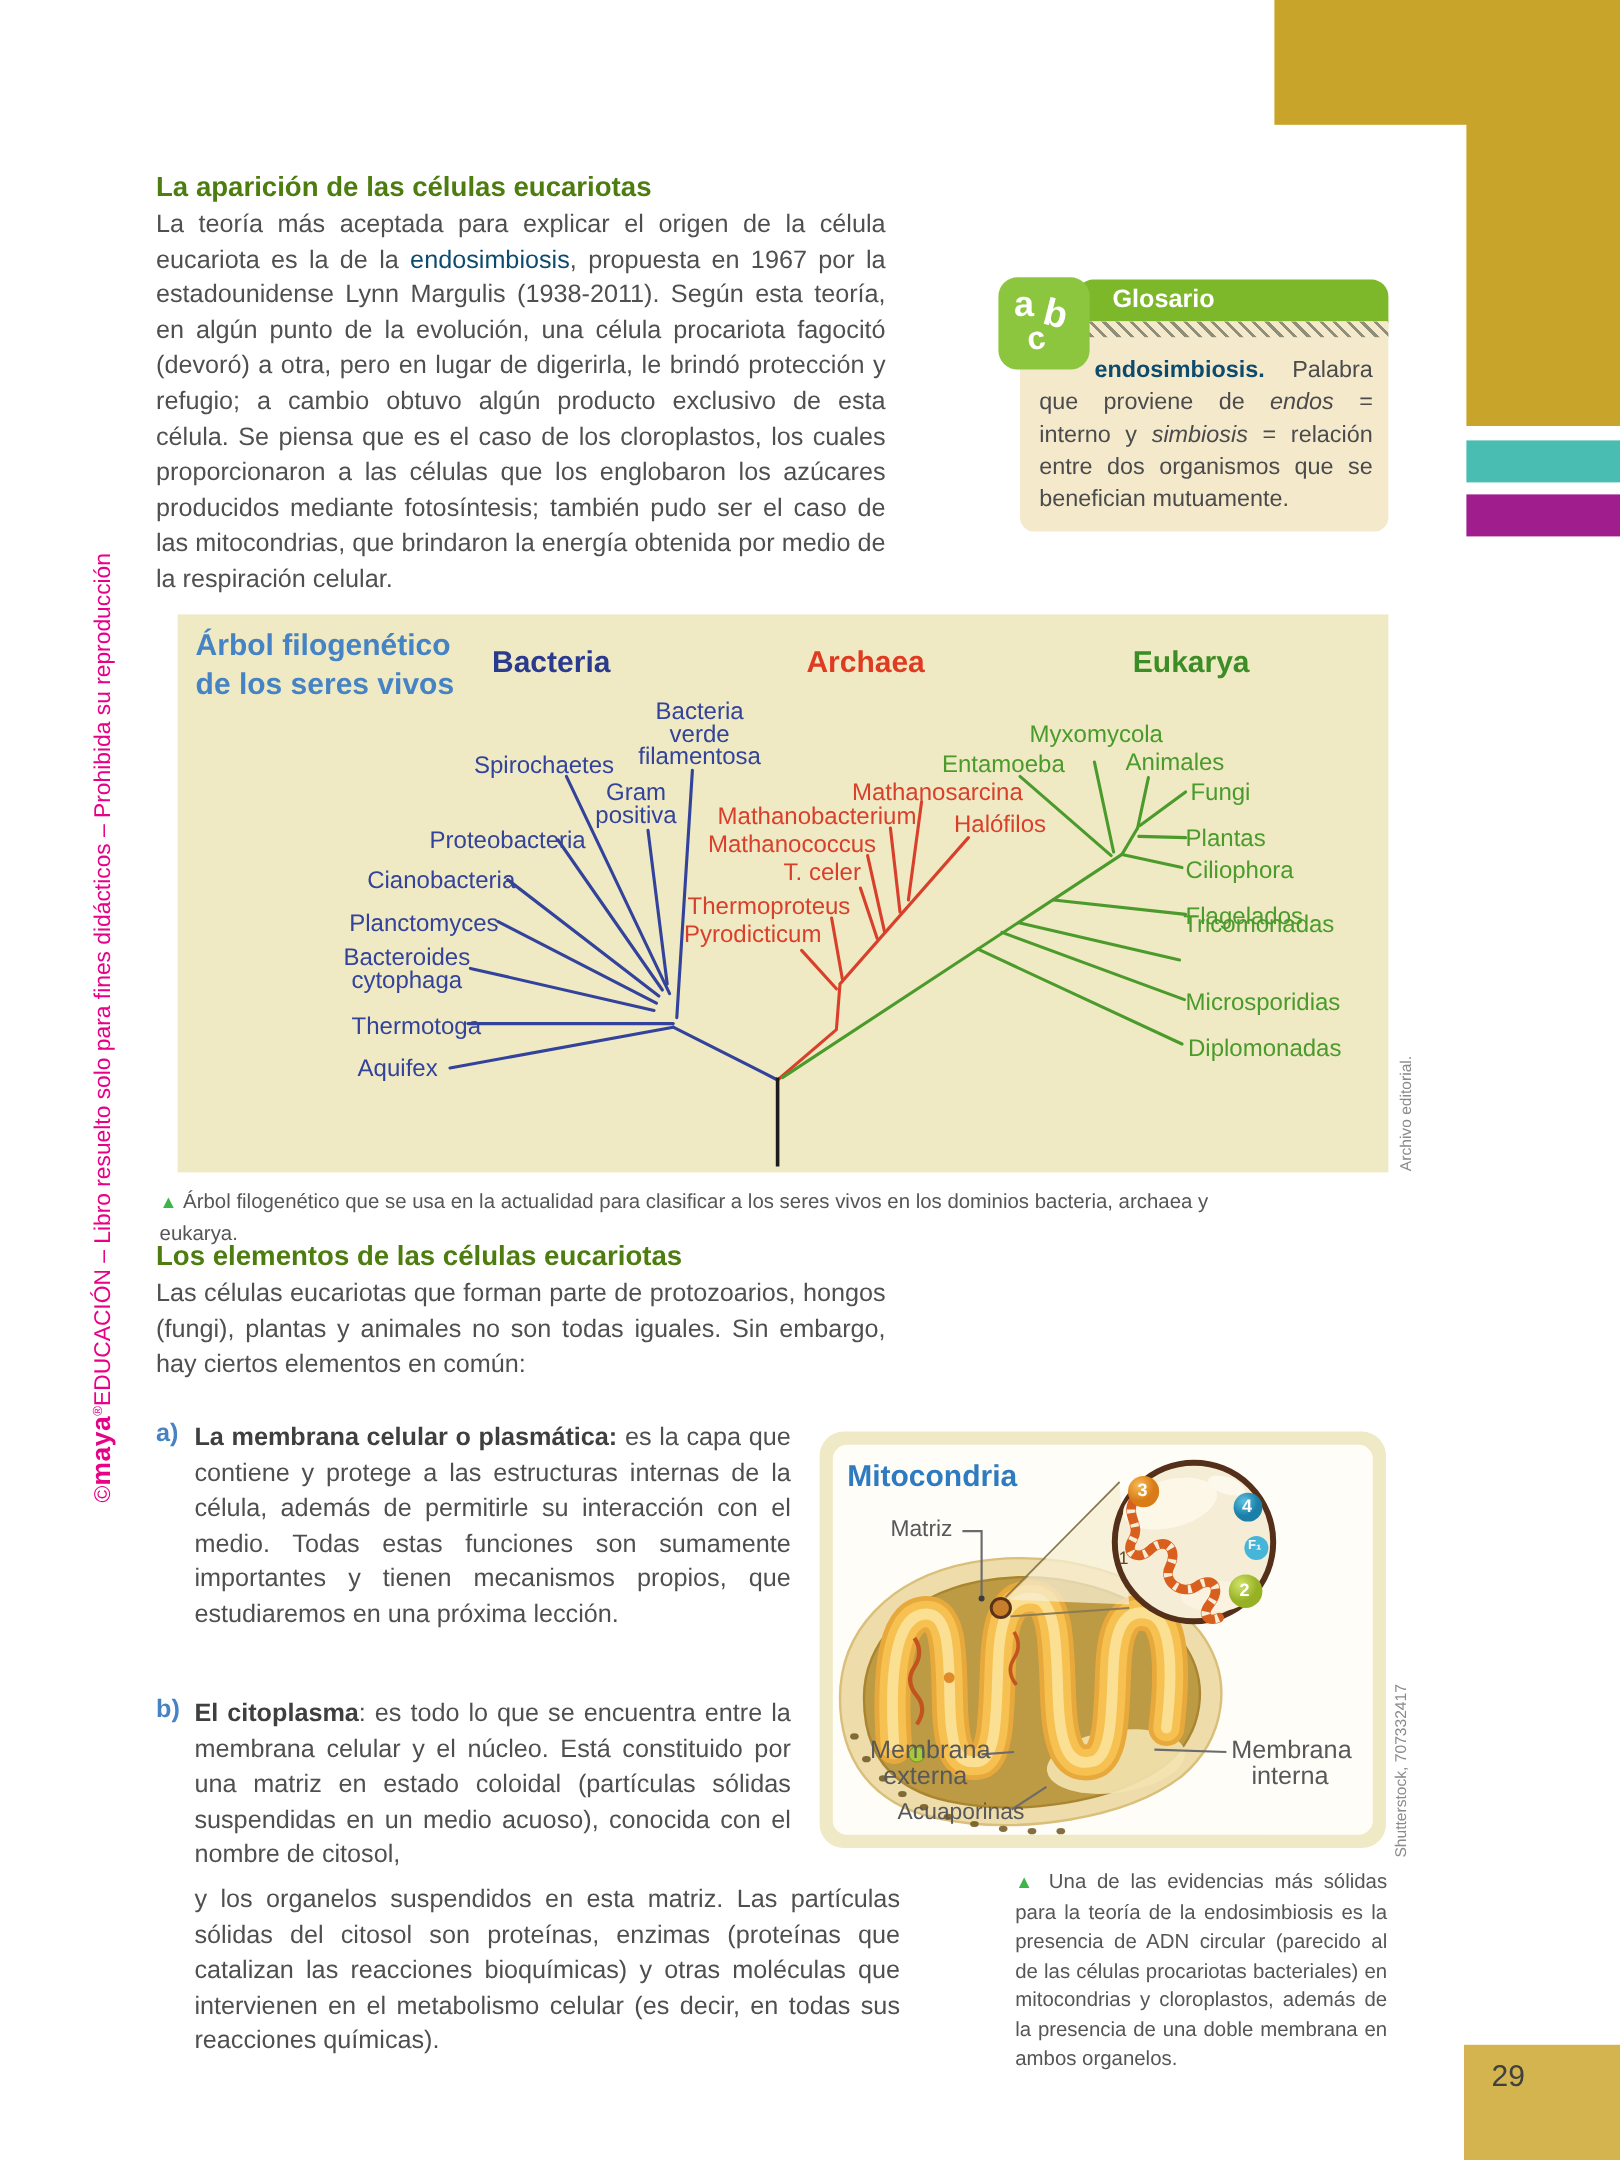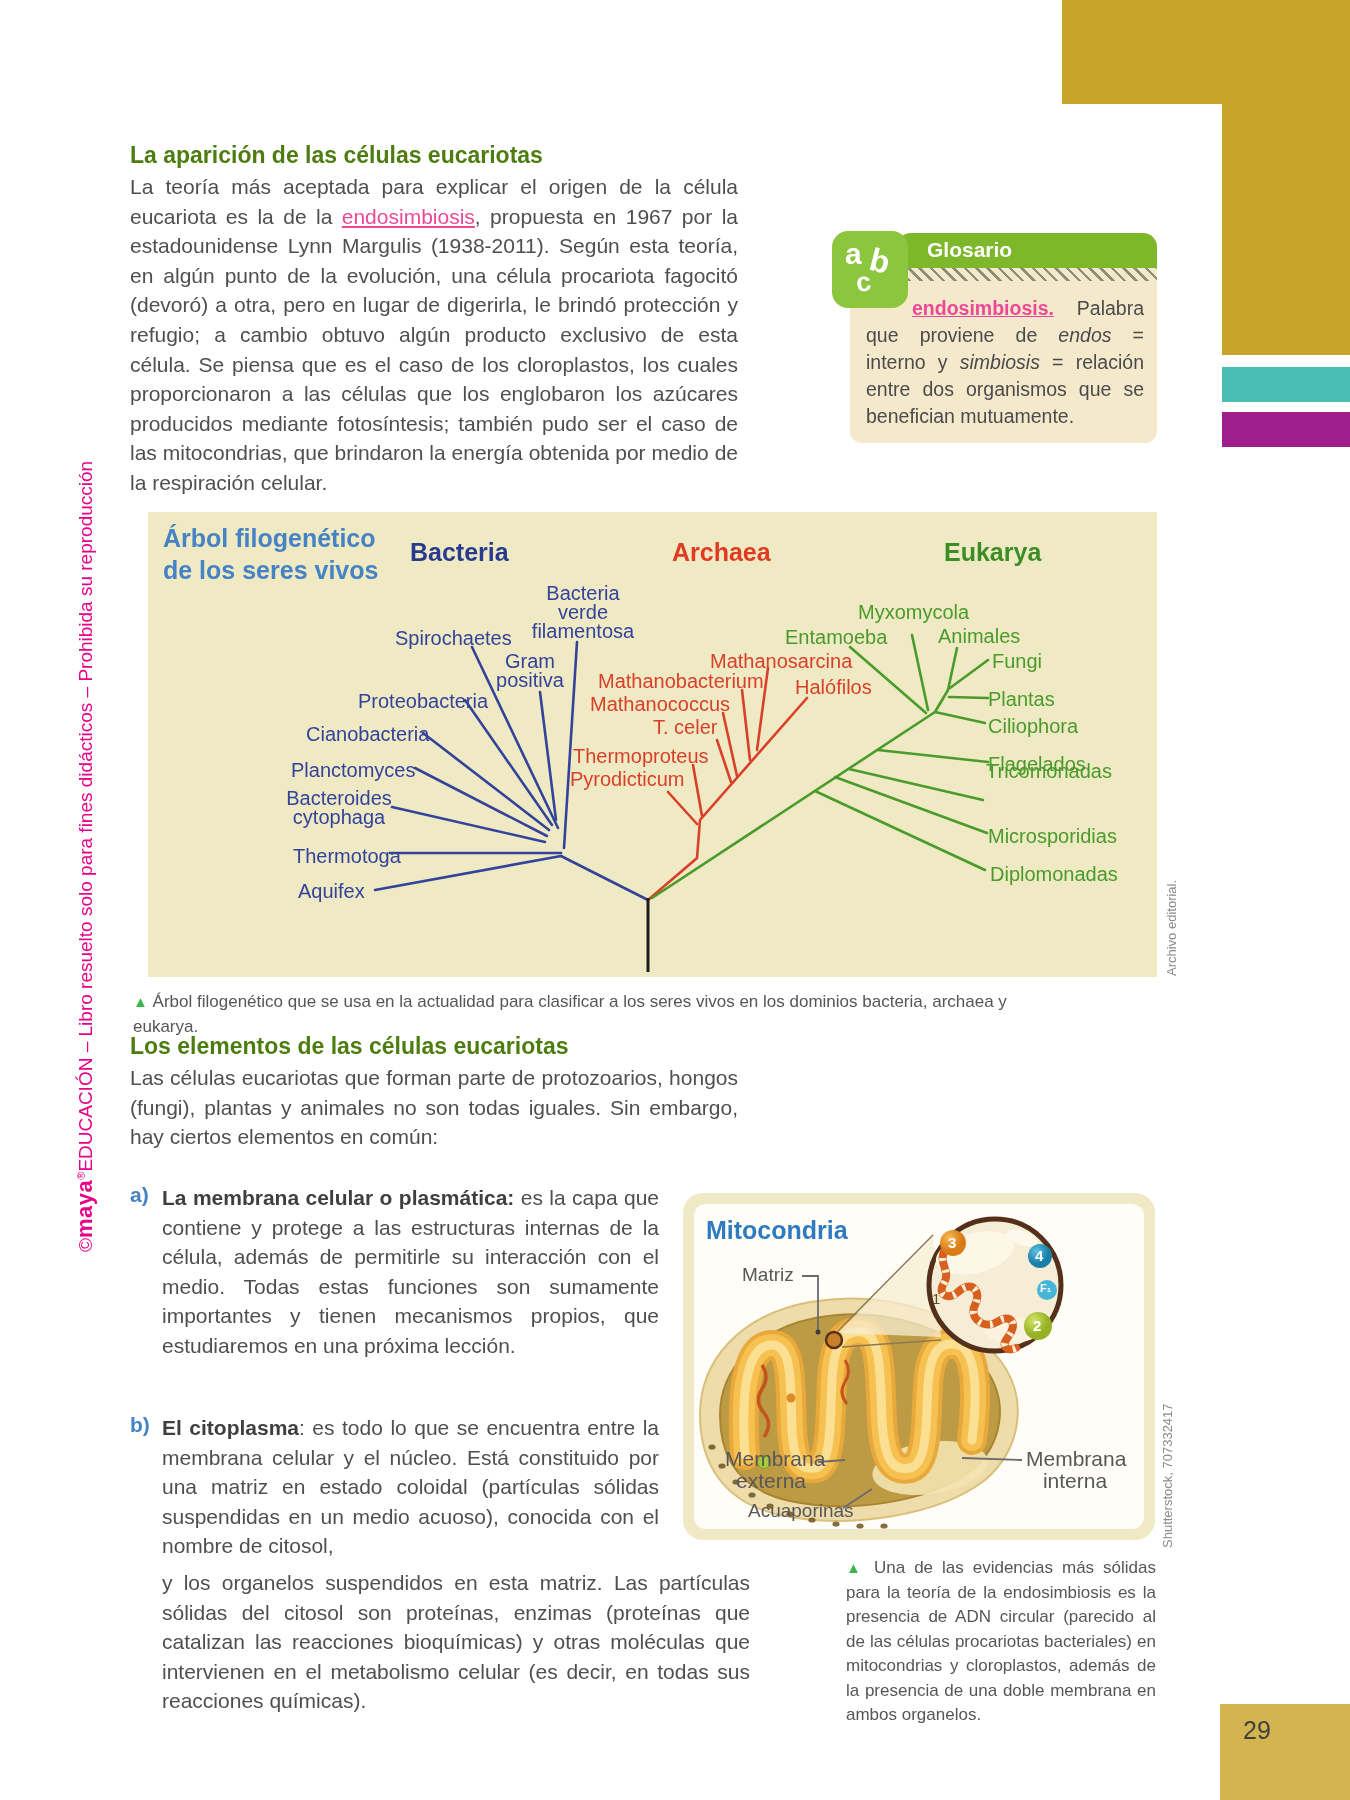--- a/index.html
+++ b/index.html
@@ -1,21 +1,21 @@
 <!DOCTYPE html>
 <html><head>
 <meta charset="utf-8">
 <style>
   html,body{margin:0;padding:0;background:#ffffff;}
   #page{position:relative;width:1350px;height:1800px;background:#fff;overflow:hidden;
         font-family:"Liberation Sans",sans-serif;color:#4d4d4e;}
   .abs{position:absolute;}
   .h-blue{color:#4d7c0f;font-weight:bold;font-size:23px;}
   .body-p{font-size:21px;line-height:29.6px;text-align:justify;color:#4f4f50;}
-  .green-word{color:#ec4899;text-decoration:underline;}
+  .green-word{color:#0c4a6e;}
   .marker{color:#4583c4;font-weight:bold;font-size:21px;}
   .lead-bold{font-weight:bold;color:#3f3f40;}
   .caption{font-size:17px;line-height:24.5px;color:#565657;}
   .cap-tri{color:#3db54a;font-size:15px;}
   
   .gold{background:#c8a42b;}
   .teal-bar{background:#49bdb1;}
   .purple-bar{background:#a01d8d;}
   
   .glos-body{background:#f5e9cc;border-radius:0 0 12px 12px;}

